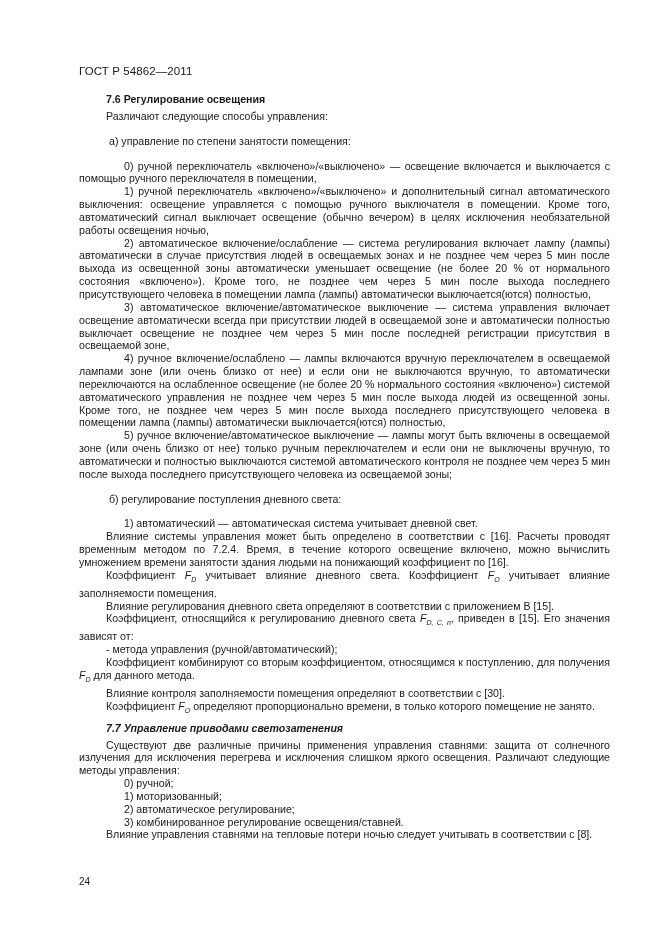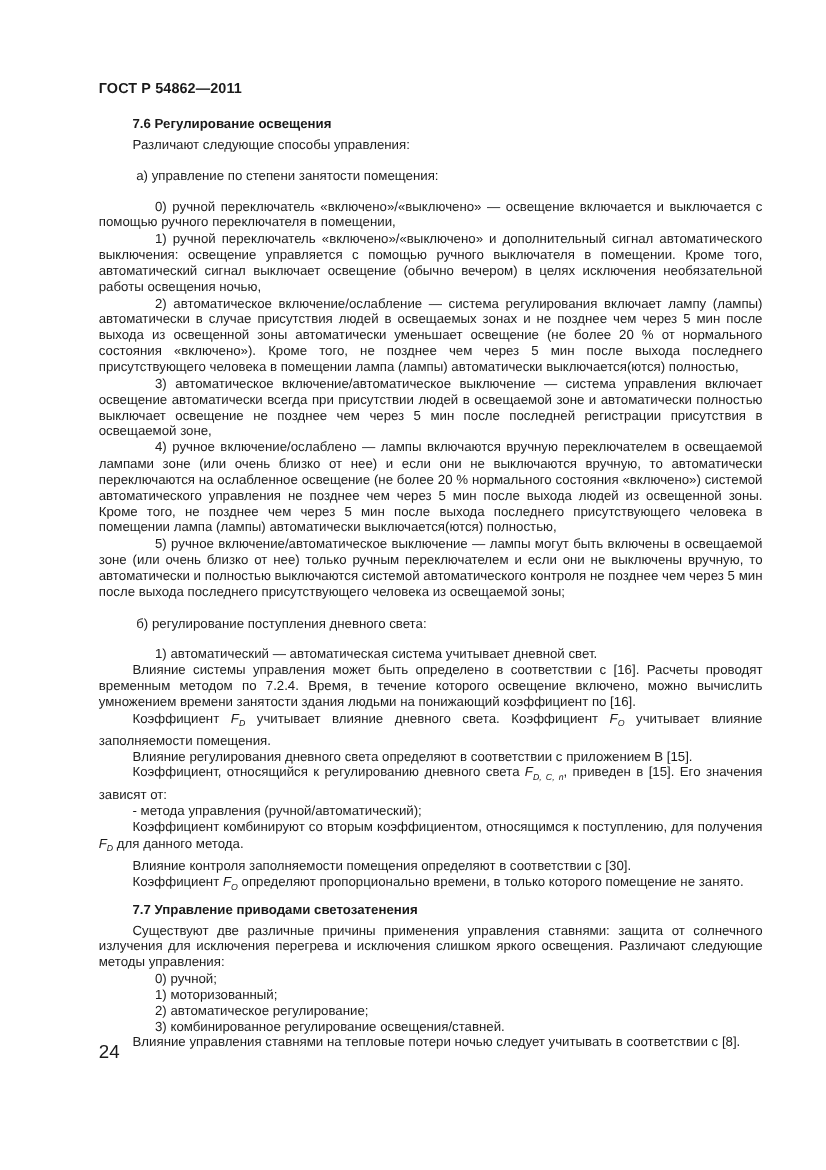--- a/index.html
+++ b/index.html
@@ -1,27 +1,27 @@
 <!DOCTYPE html>
 <html><head>
 <meta charset="utf-8">
 <style>
   html, body { margin: 0; padding: 0; background: #ffffff; }
   body { width: 661px; height: 936px; position: relative; overflow: hidden;
          font-family: "Liberation Sans", sans-serif; color: #1a1a1a; }
-  .header { position: absolute; left: 79px; top: 65px; font-weight: bold; font-size: 11.5px; letter-spacing: 0.1px; }
+  .header { position: absolute; left: 79px; top: 65px; font-weight: normal; font-size: 11.5px; letter-spacing: 0.1px; }
   .body { position: absolute; left: 79px; top: 91px; width: 531px; font-size: 10.6px; line-height: 12.85px; text-align: justify; }
   .sec { font-weight: bold; padding-left: 27px; margin: 2px 0 4px 0; }
   .p  { text-indent: 27px; margin: 0; }
   .l1 { padding-left: 18px; margin: 12px; }
   .l2 { text-indent: 45px; margin: 0; }
   .l2b { padding-left: 45px; margin: 0; }
   .dash { padding-left: 27px; margin: 0; }
   i sub { font-size: 7px; }
-  .pagenum { position: absolute; left: 79px; top: 833px; font-size: 15px; }
+  .pagenum { position: absolute; left: 79px; top: 876px; font-size: 10px; }
 </style>
 </head>
 <body>
 
 <div class="header">ГОСТ Р 54862—2011</div>
 
 <div class="body">
   <div class="sec">7.6  Регулирование освещения</div>
   <p class="p">Различают следующие способы управления:</p>
   <p class="l1">а)  управление по степени занятости помещения:</p>
@@ -34,21 +34,21 @@
   <p class="l1">б)  регулирование поступления дневного света:</p>
   <p class="l2b">1)  автоматический — автоматическая система учитывает дневной свет.</p>
   <p class="p">Влияние системы управления может быть определено в соответствии с [16]. Расчеты проводят временным методом по 7.2.4. Время, в течение которого освещение включено, можно вычислить умножением времени занятости здания людьми на понижающий коэффициент по [16].</p>
   <p class="p"><span>Коэффициент </span><i><span>F</span><sub>D</sub></i><span> учитывает влияние дневного света. Коэффициент </span><i><span>F</span><sub>O</sub></i><span> учитывает влияние заполняемости помещения.</span></p>
   <p class="p">Влияние регулирования дневного света определяют в соответствии с приложением В [15].</p>
   <p class="p"><span>Коэффициент, относящийся к регулированию дневного света </span><i><span>F</span><sub>D, C, n</sub></i><span>, приведен в [15]. Его значения зависят от:</span></p>
   <p class="dash">-  метода управления (ручной/автоматический);</p>
   <p class="p"><span>Коэффициент комбинируют со вторым коэффициентом, относящимся к поступлению, для получения </span><i><span>F</span><sub>D</sub></i><span> для данного метода.</span></p>
   <p class="p">Влияние контроля заполняемости помещения определяют в соответствии с [30].</p>
   <p class="p"><span>Коэффициент </span><i><span>F</span><sub>O</sub></i><span> определяют пропорционально времени, в только которого помещение не занято.</span></p>
-  <div class="sec" style="margin-top:4px;">7.7  Управление приводами светозатенения</div>
+  <div class="sec" style="margin-top:4px;font-style:italic;">7.7  Управление приводами светозатенения</div>
   <p class="p">Существуют две различные причины применения управления ставнями: защита от солнечного излучения для исключения перегрева и исключения слишком яркого освещения. Различают следующие методы управления:</p>
   <p class="p" style="text-indent:45px">0)  ручной;</p>
   <p class="p" style="text-indent:45px">1)  моторизованный;</p>
   <p class="p" style="text-indent:45px">2)  автоматическое регулирование;</p>
   <p class="p" style="text-indent:45px">3)  комбинированное регулирование освещения/ставней.</p>
   <p class="p">Влияние управления ставнями на тепловые потери ночью следует учитывать в соответствии с [8].</p>
 </div>
 
 <div class="pagenum">24</div>
 

